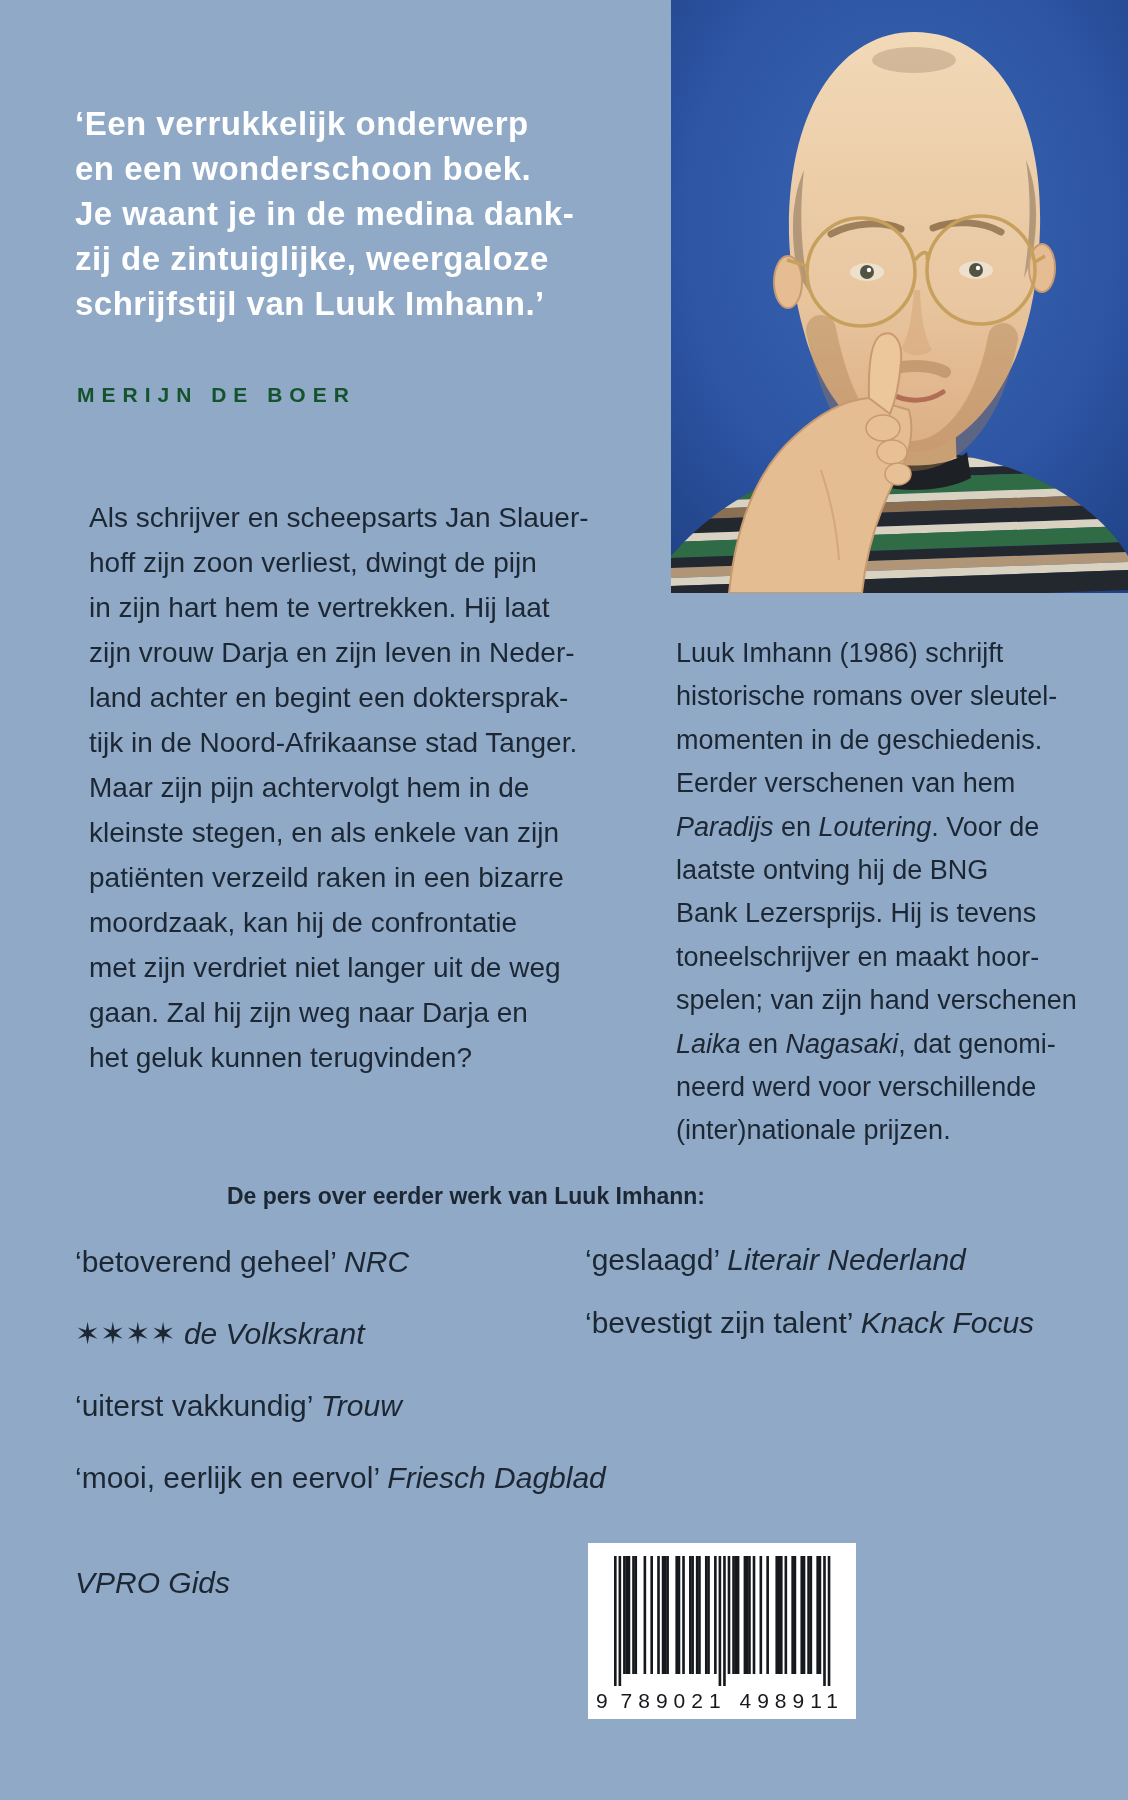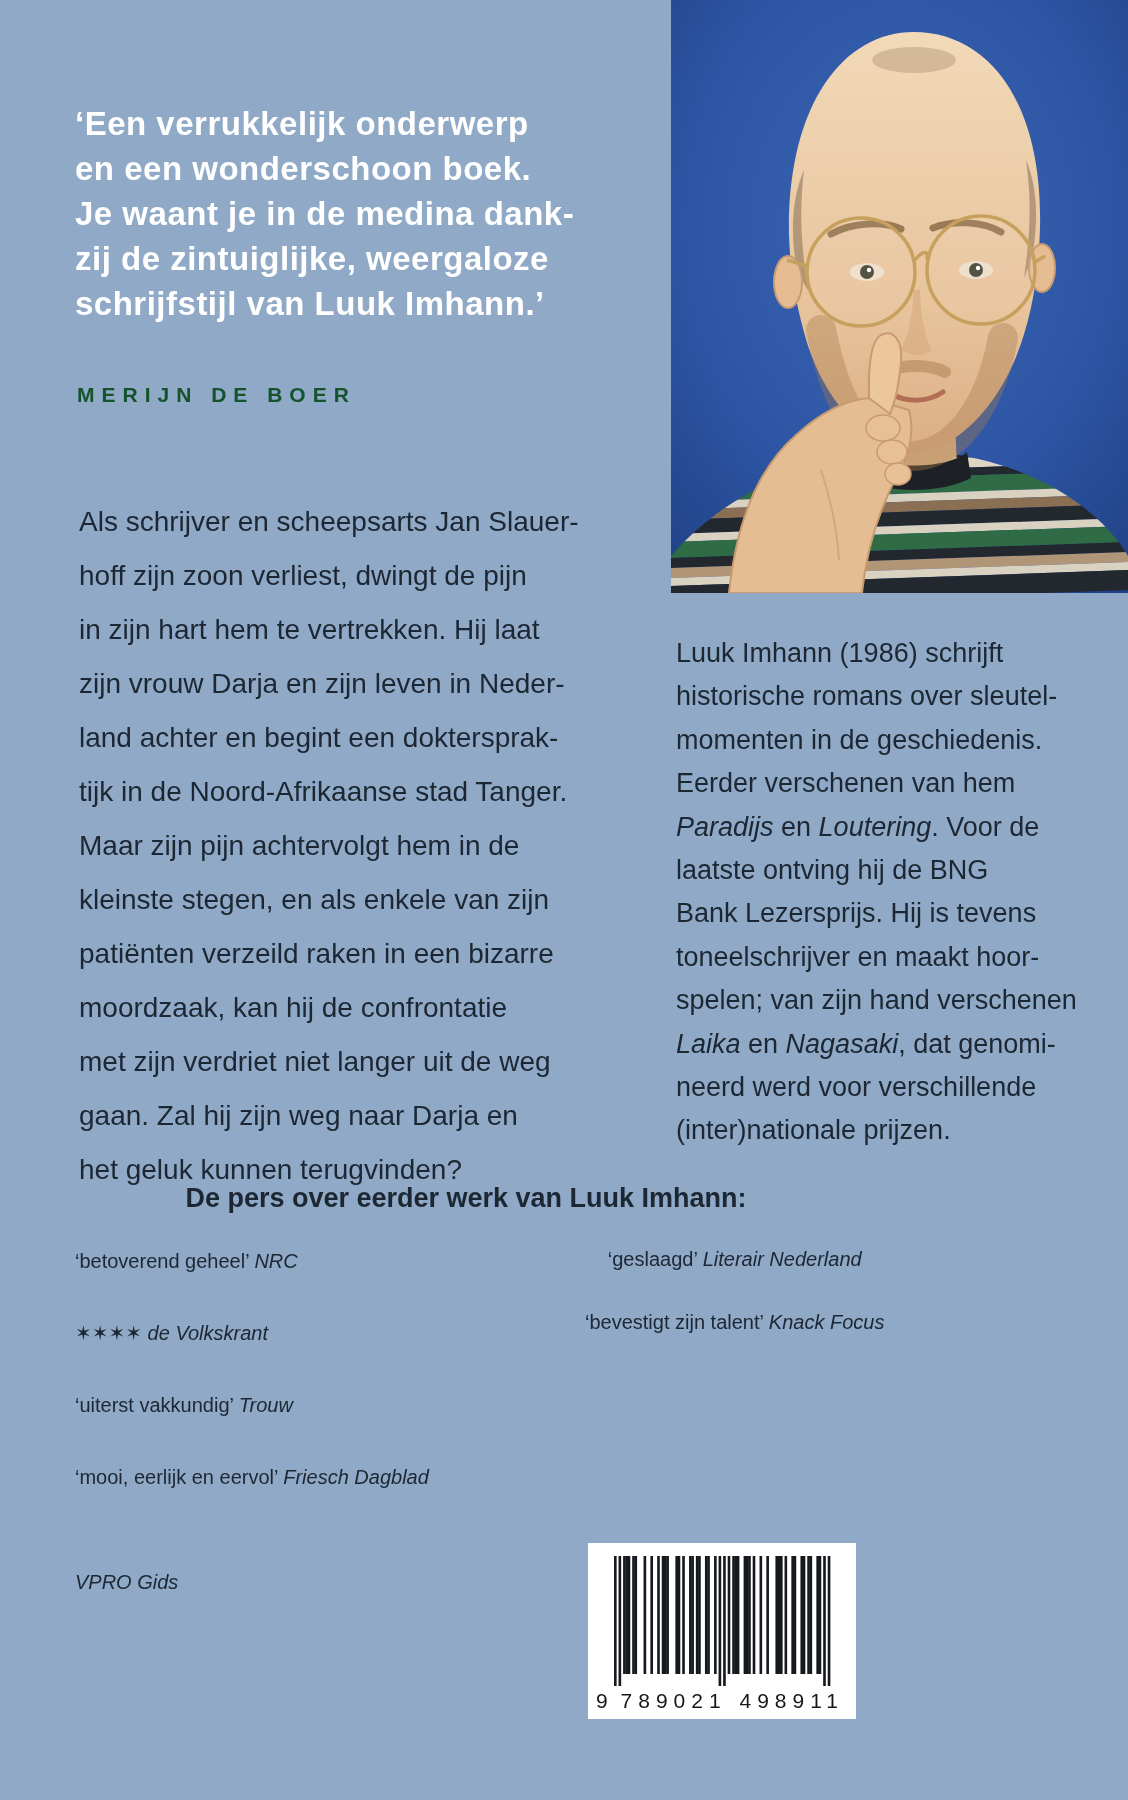--- a/index.html
+++ b/index.html
@@ -26,40 +26,40 @@
     font-size:21px;letter-spacing:7px;
   }
   
   .photo{
     position:absolute;left:671px;top:0;
     width:457px;height:593px;
   }
   .photo svg{display:block;width:457px;height:593px;}
   
   .synopsis{
-    position:absolute;left:79px;top:495px;
-    font-size:28px;line-height:54px;
+    position:absolute;left:89px;top:495px;
+    font-size:28px;line-height:45px;
     white-space:pre;
   }
   
   .bio{
     position:absolute;left:676px;top:632px;width:455px;
     font-size:27px;line-height:43.4px;
     white-space:nowrap;
   }
   
   .press-heading{
     position:absolute;left:0;top:1183px;width:932px;
-    text-align:center;font-weight:bold;font-size:27px;
-  }
-  .press-col{position:absolute;font-size:20px;}
+    text-align:center;font-weight:bold;font-size:23px;
+  }
+  .press-col{position:absolute;font-size:30px;}
   .press-left{left:75px;top:1245px;}
   .press-right{left:585px;top:1243px;}
   .press-left .pq-item{line-height:33px;margin-bottom:39px;white-space:nowrap;}
-  .press-right .pq-item{line-height:33px;margin-bottom:30px;white-space:nowrap;text-align:center;}
+  .press-right .pq-item{line-height:33px;margin-bottom:30px;white-space:nowrap;}
   
   .barcode-box{
     position:absolute;left:588px;top:1543px;
     width:268px;height:176px;background:#ffffff;
   }
   .barcode-box svg{position:absolute;left:0;top:0;}
   .barcode-box svg rect{fill:#15181c;}
   .isbn-digits{
     position:absolute;left:8px;right:12px;bottom:6px;
     display:flex;justify-content:space-between;

